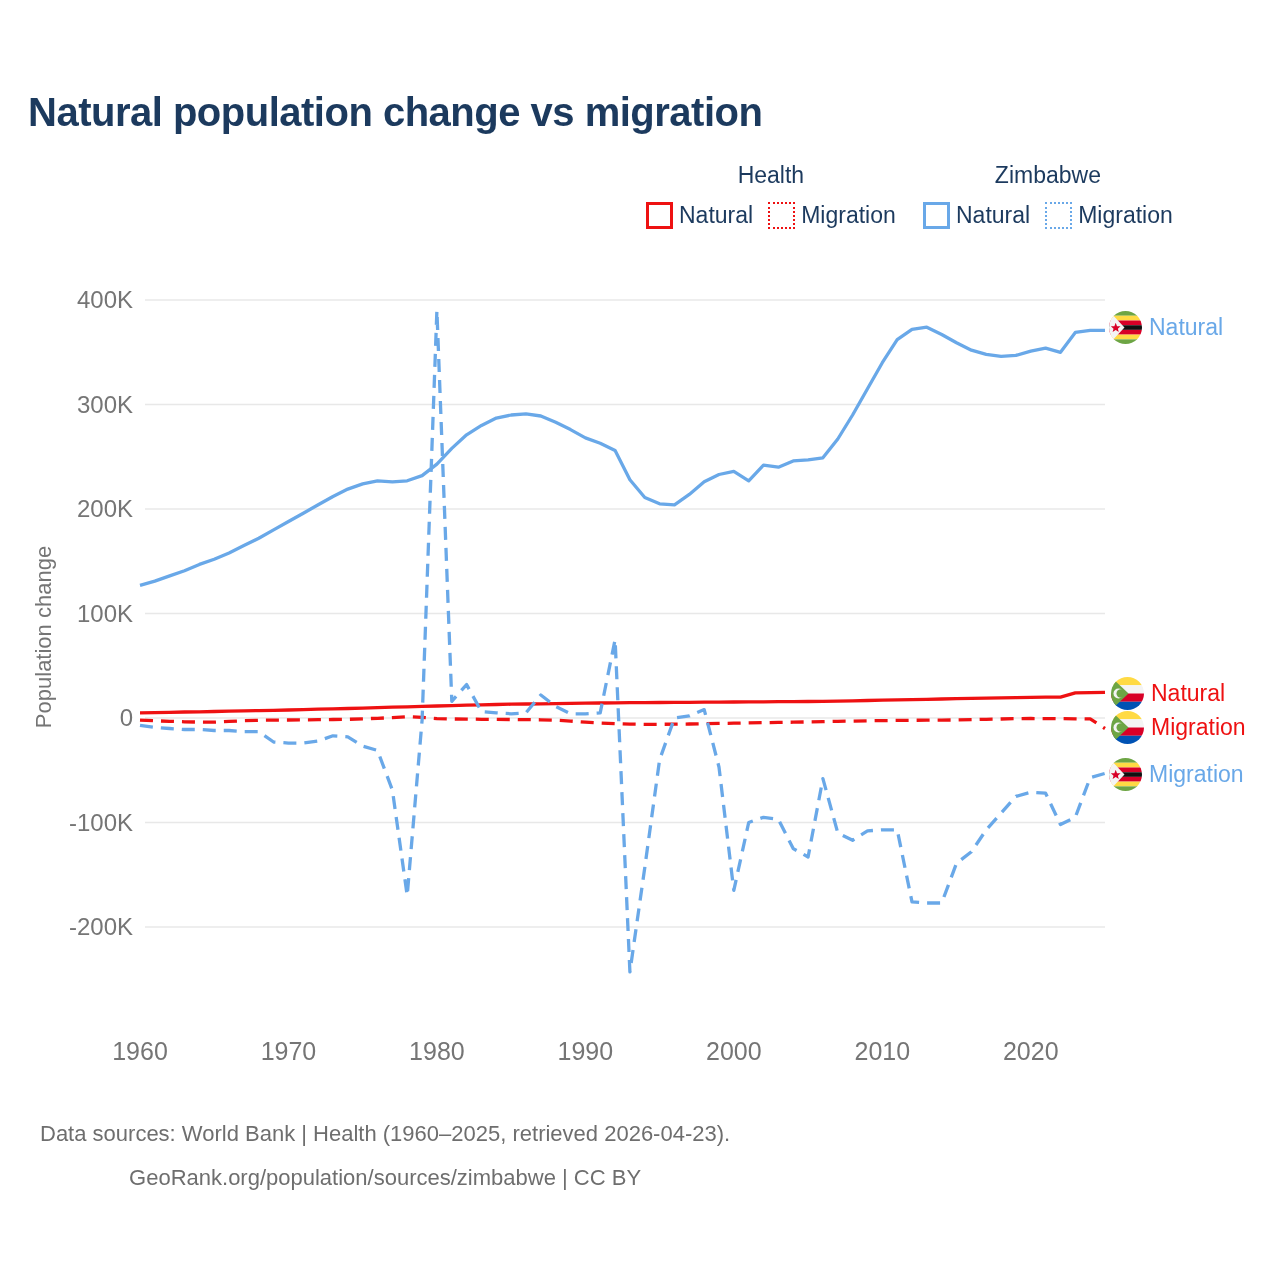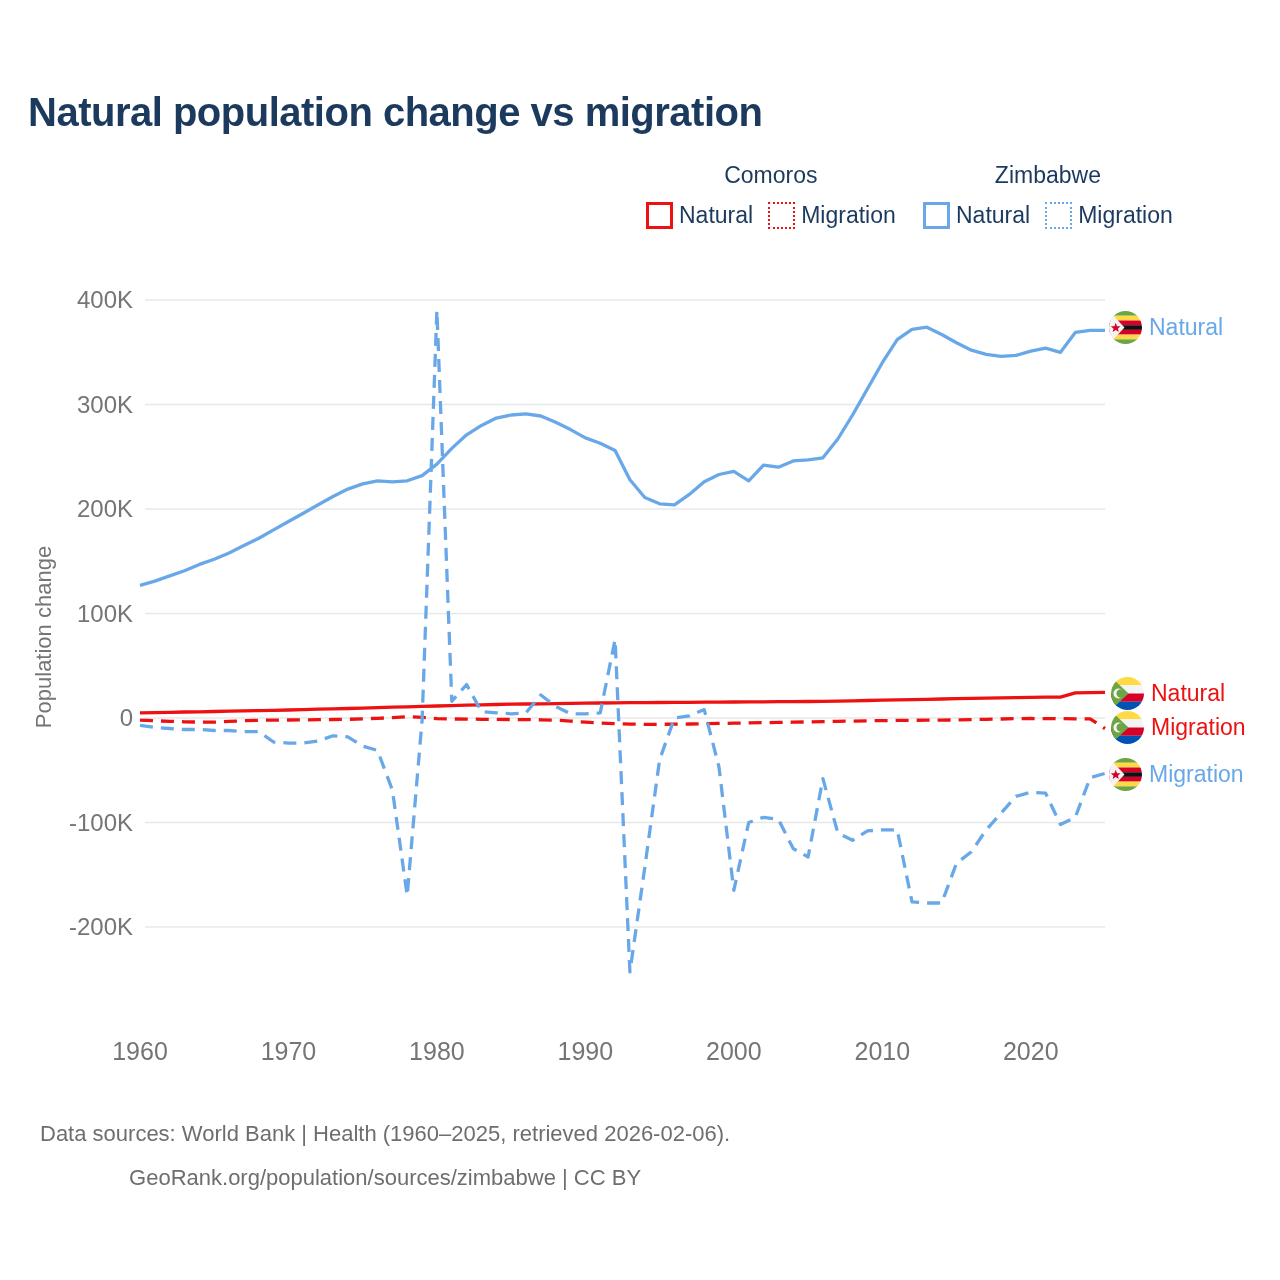--- a/index.html
+++ b/index.html
@@ -31,21 +31,21 @@
   .footer{position:absolute;left:40px;top:1112px;font-size:22px;color:#6E6E6E;line-height:44px;}
 </style>
 </head>
 <body>
 
 <div class="stage">
 
   <div class="title">Natural population change vs migration</div>
 
   <div class="legend-group g-comoros">
-    <div class="lg-country">Comoros</div>
+    <div class="lg-country">Health</div>
     <div class="lg-items">
       <span class="lg-item">
         <span class="sw sw-red-solid"></span>
         <span>Natural</span>
       </span>
       <span class="lg-item">
         <span class="sw sw-red-dot"></span>
         <span>Migration</span>
       </span>
     </div>
@@ -165,17 +165,17 @@
         <rect x="0" y="22.9" width="32" height="4.6" fill="#FFDA44"></rect>
         <rect x="0" y="27.5" width="32" height="4.5" fill="#6DA544"></rect>
         <polygon points="0,0 15,16 0,32" fill="#F4F4F4"></polygon>
         <polygon points="6.5,11.5 7.8,14.7 11.2,14.9 8.6,17.1 9.5,20.4 6.5,18.4 3.5,20.4 4.4,17.1 1.8,14.9 5.2,14.7" fill="#D80027"></polygon>
       </g>
     </svg>
     <span>Migration</span>
   </div>
 
   <div class="footer">
-    <div>Data sources: World Bank | Health (1960–2025, retrieved 2026-02-06).</div>
+    <div>Data sources: World Bank | Health (1960–2025, retrieved 2026-04-23).</div>
     <div>GeoRank.org/population/sources/zimbabwe | CC BY</div>
   </div>
 
 </div>
 
 </body></html>

